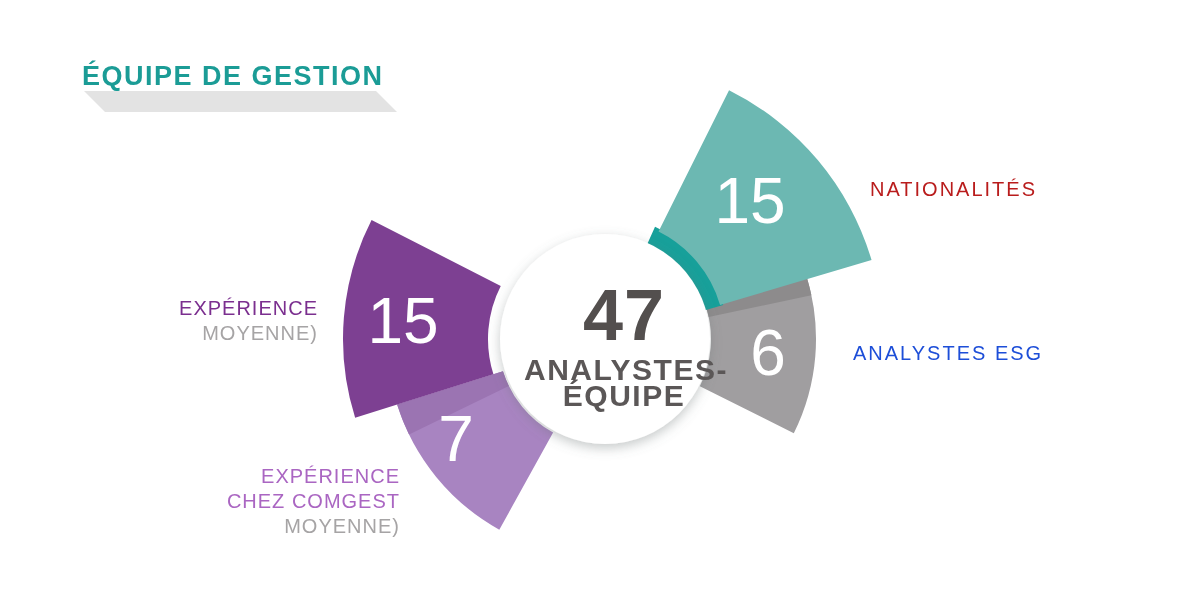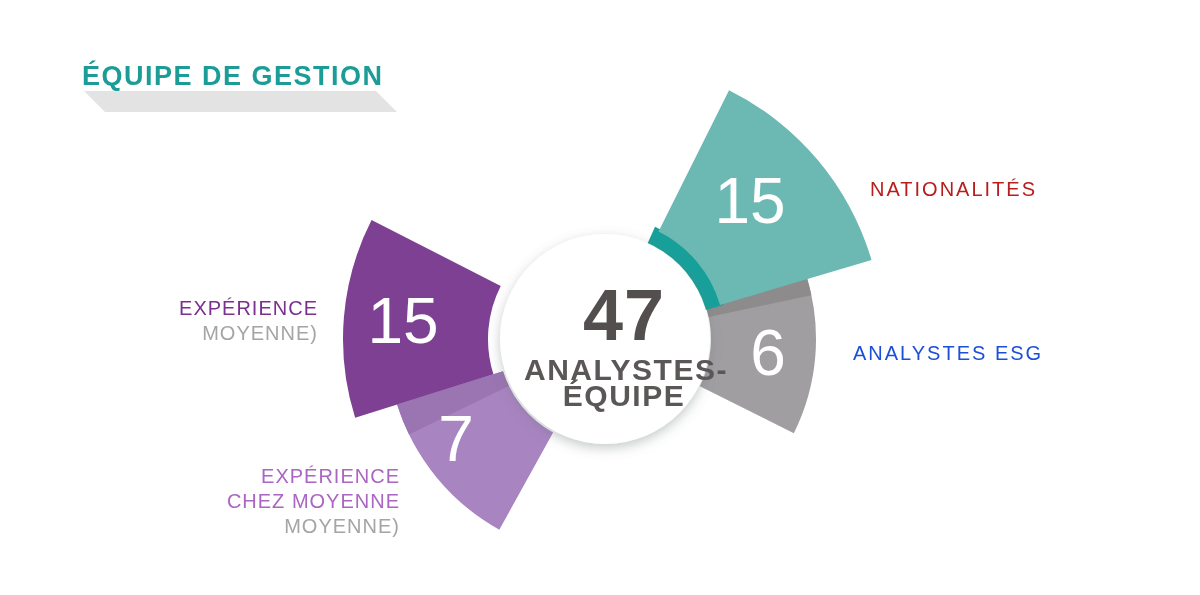--- a/index.html
+++ b/index.html
@@ -84,17 +84,17 @@
 
   <div class="side-label label-esg">ANALYSTES ESG</div>
 
   <div class="label-block label-industrie">
     <div class="lbl-purple-dark">EXPÉRIENCE</div>
     <div class="lbl-muted">MOYENNE)</div>
   </div>
 
   <div class="label-block label-comgest">
     <div class="lbl-purple-light">EXPÉRIENCE</div>
-    <div class="lbl-purple-light">CHEZ MOYENNE</div>
+    <div class="lbl-purple-light">CHEZ COMGEST</div>
     <div class="lbl-muted">MOYENNE)</div>
   </div>
 
 </div>
 
 </body></html>

